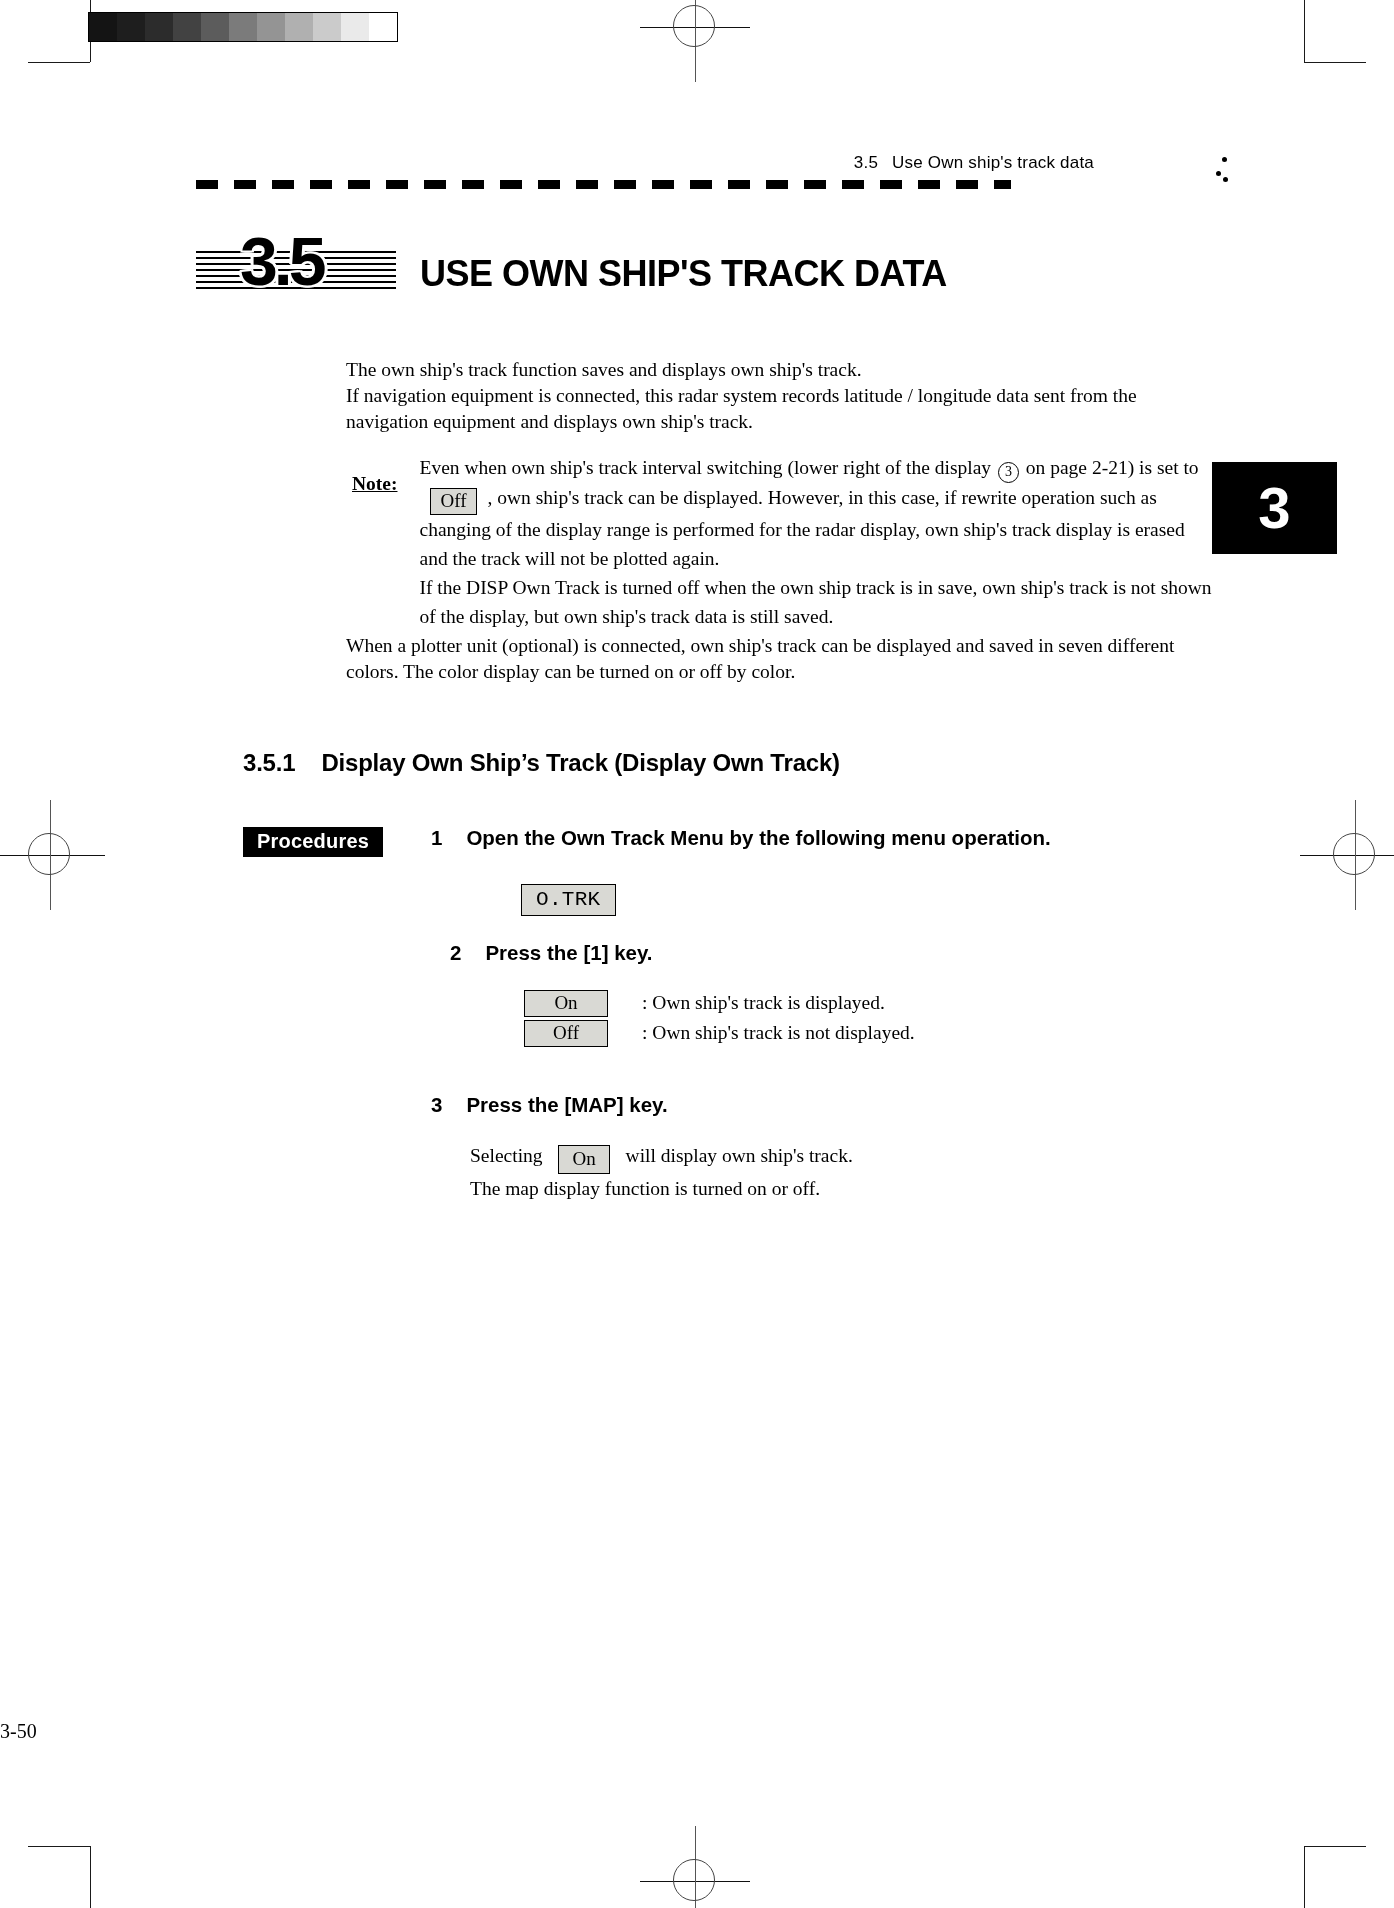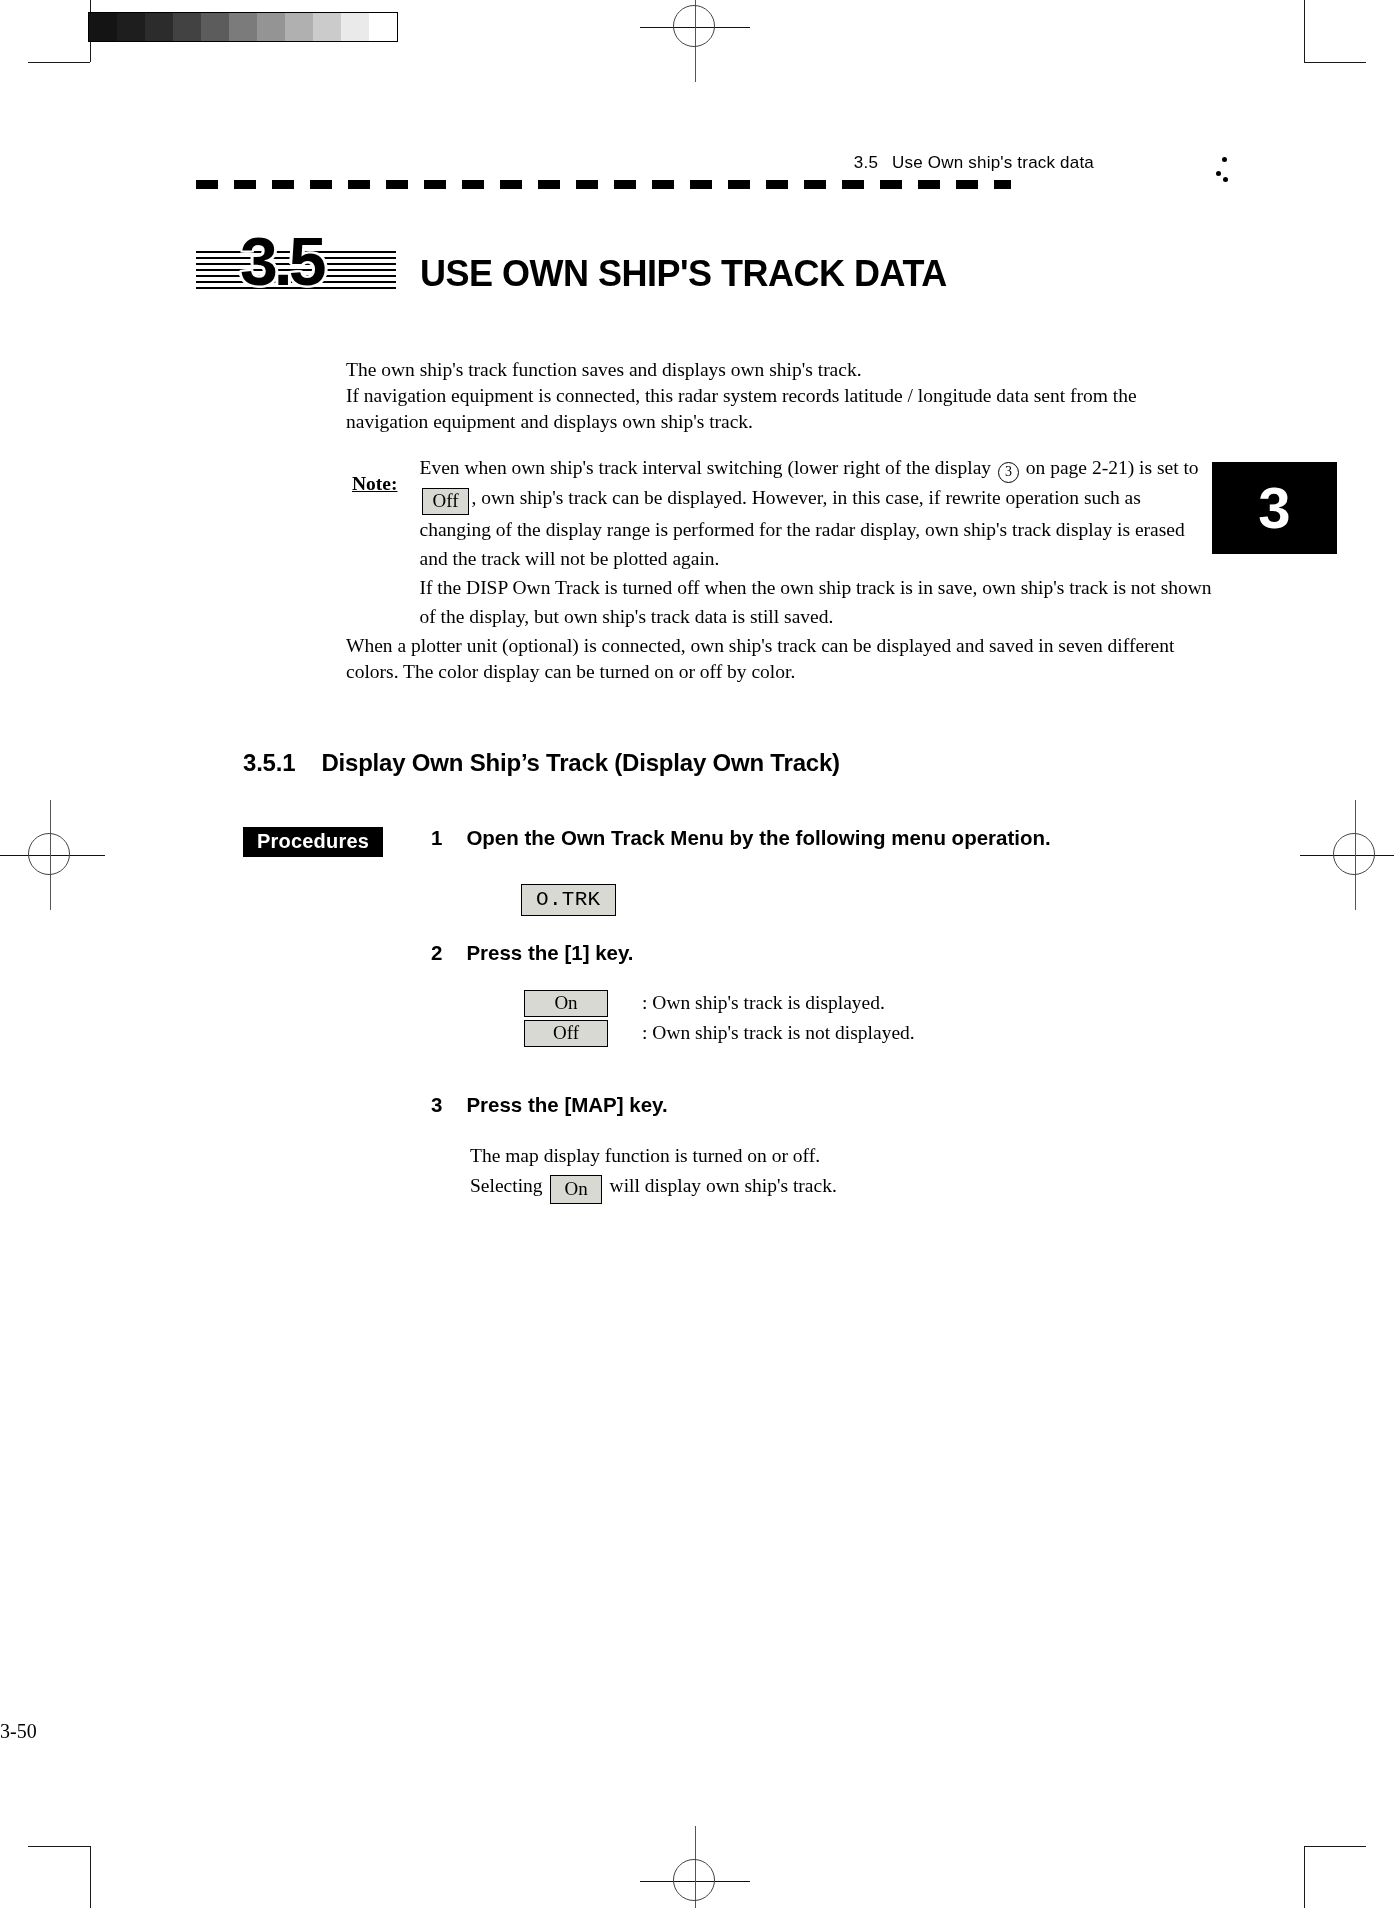--- a/index.html
+++ b/index.html
@@ -196,21 +196,21 @@
     top: 633px;
     width: 880px;
   }
 
   
   .keybox {
     display: inline-block;
     background: #d9d9d4;
     border: 1.5px solid #000;
     padding: 0px 9px 1px 9px;
-    margin: 0 3px;
+    margin: 0 11px;
     font-size: 19px;
     line-height: 24px;
     vertical-align: -3px;
     white-space: nowrap;
   }
   .keybox.wide { padding: 1px 13px 2px 13px; }
   .circled {
     display: inline-block;
     border: 1.4px solid #000;
     border-radius: 50%;
@@ -419,43 +419,43 @@
 <div class="proc-tag">Procedures</div>
 
 <div class="step" style="left:431px;top:826px;">
   <span class="step-n">1</span><span>Open the Own Track Menu by the following menu operation.</span>
 </div>
 
 <div class="otrk-wrap">
   <span class="otrk">O.TRK</span>
 </div>
 
-<div class="step" style="left:431px;top:941px;">
+<div class="step" style="left:450px;top:941px;">
   <span class="step-n">2</span><span>Press the [1] key.</span>
 </div>
 
 <div class="step-body" style="left:470px;top:988px;">
   <div class="opt-row">
     <span class="keybox opt-key">On</span>
     <span class="opt-desc">: Own ship's track is displayed.</span>
   </div>
   <div class="opt-row">
     <span class="keybox opt-key">Off</span>
     <span class="opt-desc">: Own ship's track is not displayed.</span>
   </div>
 </div>
 
 <div class="step" style="left:431px;top:1093px;">
   <span class="step-n">3</span><span>Press the [MAP] key.</span>
 </div>
 
 <div class="step-body" style="left:470px;top:1141px;">
-  <div>The map display function is turned on or off.</div>
   <div>
     <span>Selecting</span>
     <span class="keybox wide">On</span>
     <span>will display own ship's track.</span>
   </div>
+  <div>The map display function is turned on or off.</div>
 </div>
 
 <div class="chapter-tab">3</div>
 
 <div class="page-number">3-50</div>
 
 </body></html>

